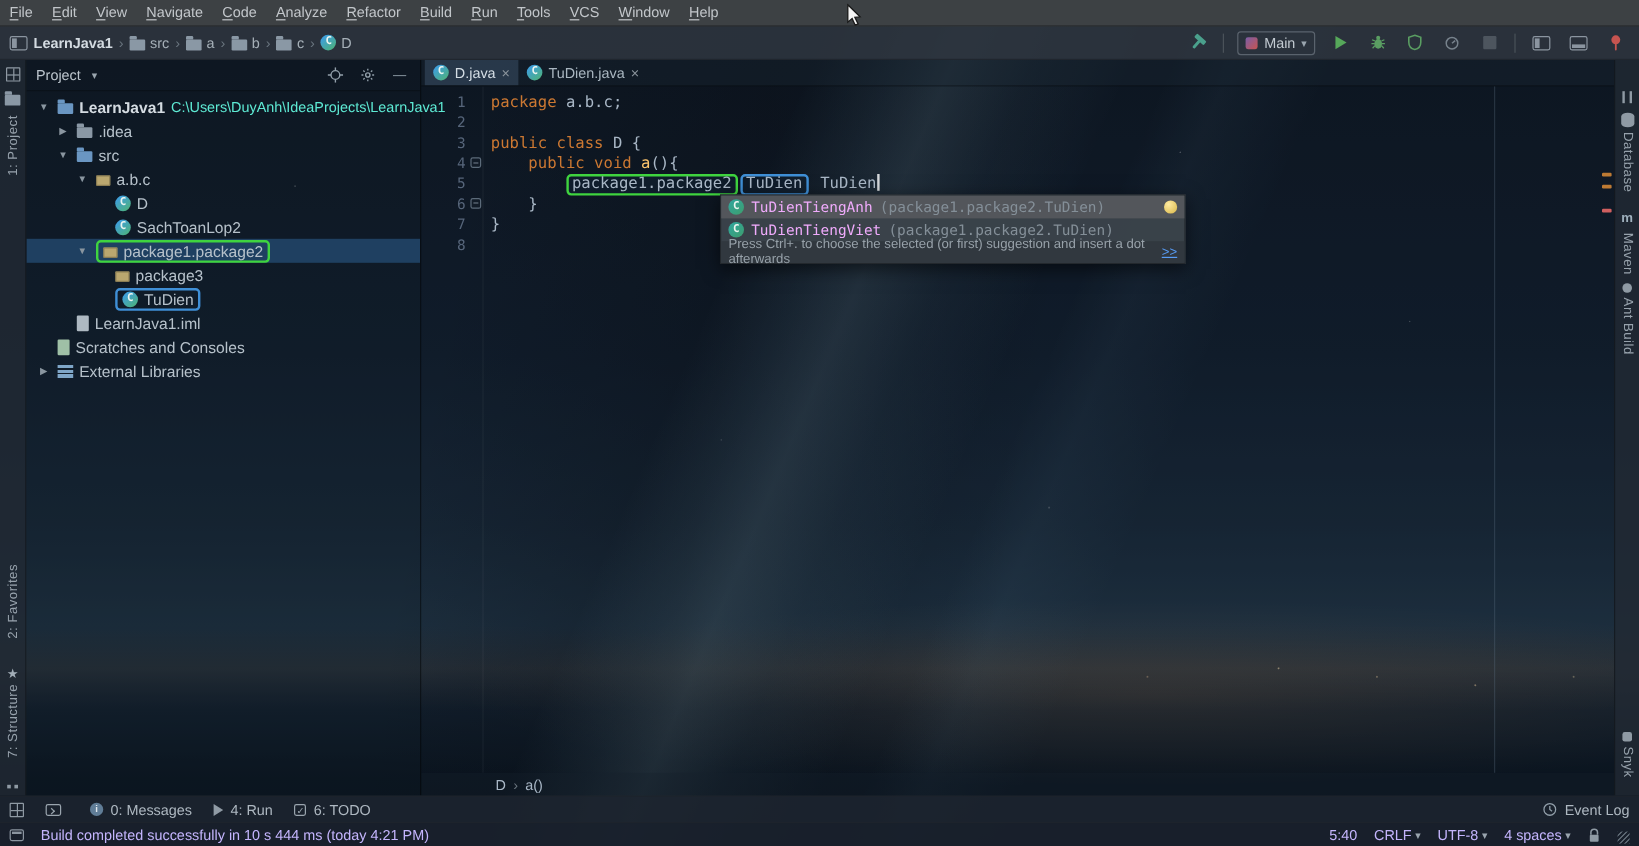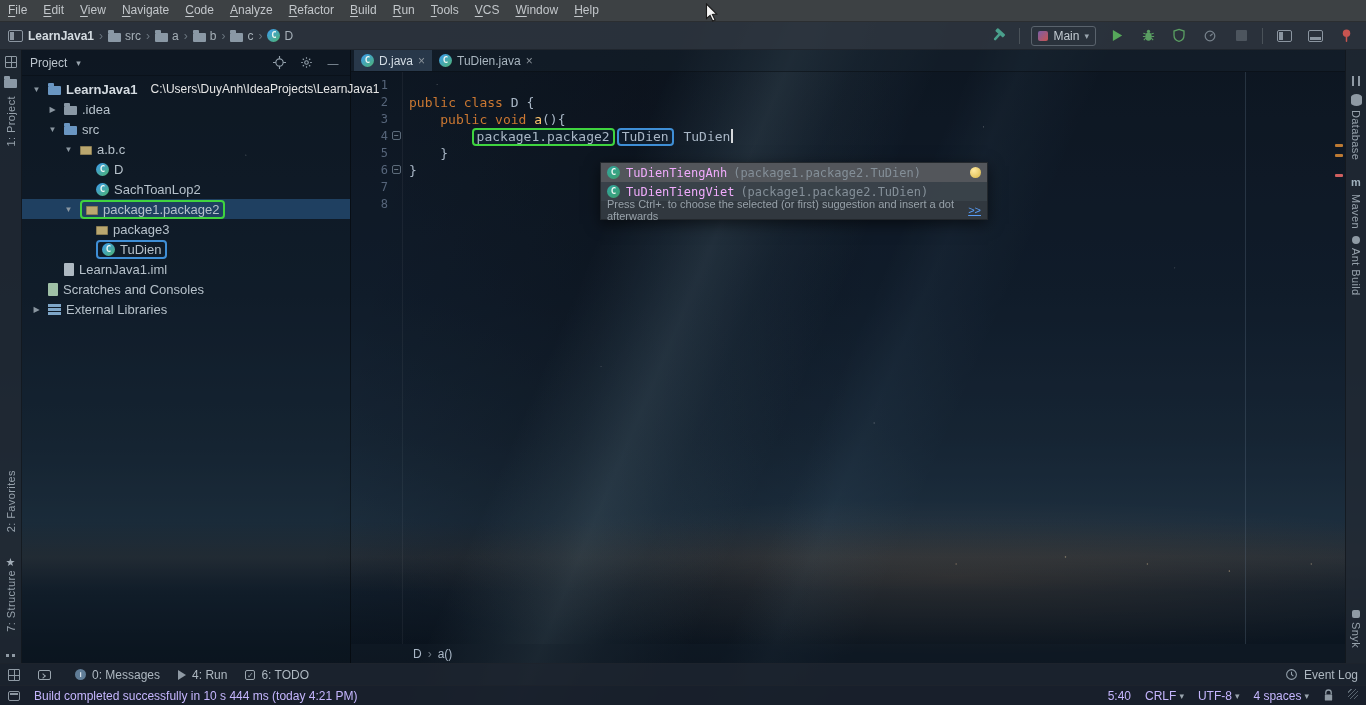--- a/index.html
+++ b/index.html
@@ -76,21 +76,21 @@
   .ph-sp{flex:1}
   .phico{display:flex;align-items:center;justify-content:center;width:18px;height:18px;color:#93a0ab}
   .dash::before{content:"—";font-size:11px}
   .tree{padding-top:3px;font-size:13px;color:#b6c1ca}
   .trow{display:flex;align-items:center;height:20px;gap:5px;padding-left:calc(8px + var(--d)*16px);white-space:nowrap}
   .trow.band{background:rgba(85,95,105,.35)}
   .trow.sel{background:rgba(47,101,156,.5)}
   .tw{width:13px;flex:none;font-size:8px;color:#8a96a0;text-align:center}
   .ar-d::before{content:"▼"}
   .ar-r::before{content:"▶"}
-  .textra{color:#e5e5e5;font-size:12px;margin-left:8px}
+  .textra{color:#5eead4;font-size:12px;margin-left:0}
   .an{display:inline-flex;align-items:center;gap:5px;padding:0 4px;border-radius:4px}
   .an.g{border:2px solid #3fd43f}
   .an.b{border:2px solid #3f8fd6}
 
   
   .ico{flex:none;display:inline-block;position:relative}
   .i-folder{width:13px;height:9px;background:#8a98a5;border-radius:1px;margin-top:3px}
   .i-folder::before{content:"";position:absolute;top:-3px;left:0;width:6px;height:3px;border-radius:1px 1px 0 0;background:inherit}
   .i-folder.blue{background:#6a96c2}
   .i-pkg{width:12px;height:9px;background:#baa76f;border-radius:1px;box-shadow:inset 0 0 0 1px rgba(0,0,0,.25);margin-top:2px}
@@ -147,21 +147,21 @@
   .i-term::before{content:"";position:absolute;left:2px;top:3px;width:3px;height:3px;border-left:1px solid #9aa5ae;border-bottom:1px solid #9aa5ae;transform:rotate(-135deg)}
   .i-info{width:11px;height:11px;border-radius:50%;background:#607d97;position:relative}
   .i-info::before{content:"i";position:absolute;inset:0;text-align:center;font:bold 8px/11px "Liberation Sans",sans-serif;color:#dfe7ee}
   .i-runsm{width:0;height:0;border-left:8px solid #8f9aa4;border-top:5px solid transparent;border-bottom:5px solid transparent}
   .i-todo{width:10px;height:10px;border:1px solid #9aa5ae;border-radius:2px;position:relative}
   .i-todo::before{content:"✓";position:absolute;inset:0;font-size:8px;line-height:9px;text-align:center;color:#9aa5ae}
 
   .statusbar{position:absolute;left:0;right:0;bottom:0;height:20px;background:rgba(25,33,44,.95);border-top:1px solid #1d232c;display:flex;align-items:center;gap:14px;padding:0 8px;font-size:12px;color:#c4b5fd;z-index:25}
   .i-win{width:12px;height:10px;border:1px solid #8b95a0;border-radius:2px;position:relative}
   .i-win::before{content:"";position:absolute;left:1px;right:1px;top:1px;height:2px;background:#8b95a0}
-  .st-right{margin-left:auto;display:flex;align-items:flex-start;gap:14px}
+  .st-right{margin-left:auto;display:flex;align-items:flex-end;gap:14px}
   .st-item{display:flex;align-items:center;gap:3px}
   .grip{width:10px;height:10px;background:repeating-linear-gradient(135deg,transparent 0 2px,#5a6570 2px 3px)}
 
   .cursor{position:absolute;left:705px;top:3px;z-index:60}
 </style>
 </head>
 <body>
 
 <div class="ide">
   <div class="bg"></div>
@@ -430,20 +430,21 @@
           <div class="gno">3</div>
           <div class="gno">4</div>
           <div class="gno">5</div>
           <div class="gno">6</div>
           <div class="gno">7</div>
           <div class="gno">8</div>
         </div>
       <span class="fold f4"></span>
       <span class="fold f6"></span>
       <div class="codelines">
+        <div class="cline"><span class="kw">package</span><span> a.b.c;</span></div>
         <div class="cline"></div>
         <div class="cline"><span class="kw">public class </span><span>D</span><span> {</span></div>
         <div class="cline ind4"><span class="kw">public void </span><span class="meth">a</span><span>(){</span></div>
         <div class="cline ind8"><span class="cbox g">package1.package2</span><span class="cbox b">TuDien</span><span> </span><span>TuDien</span><span class="caret"></span></div>
         <div class="cline ind4"><span>}</span></div>
         <div class="cline"><span>}</span></div>
       </div>
       <span class="mguide"></span>
       <span class="emark em1"></span>
       <span class="emark em2"></span>

